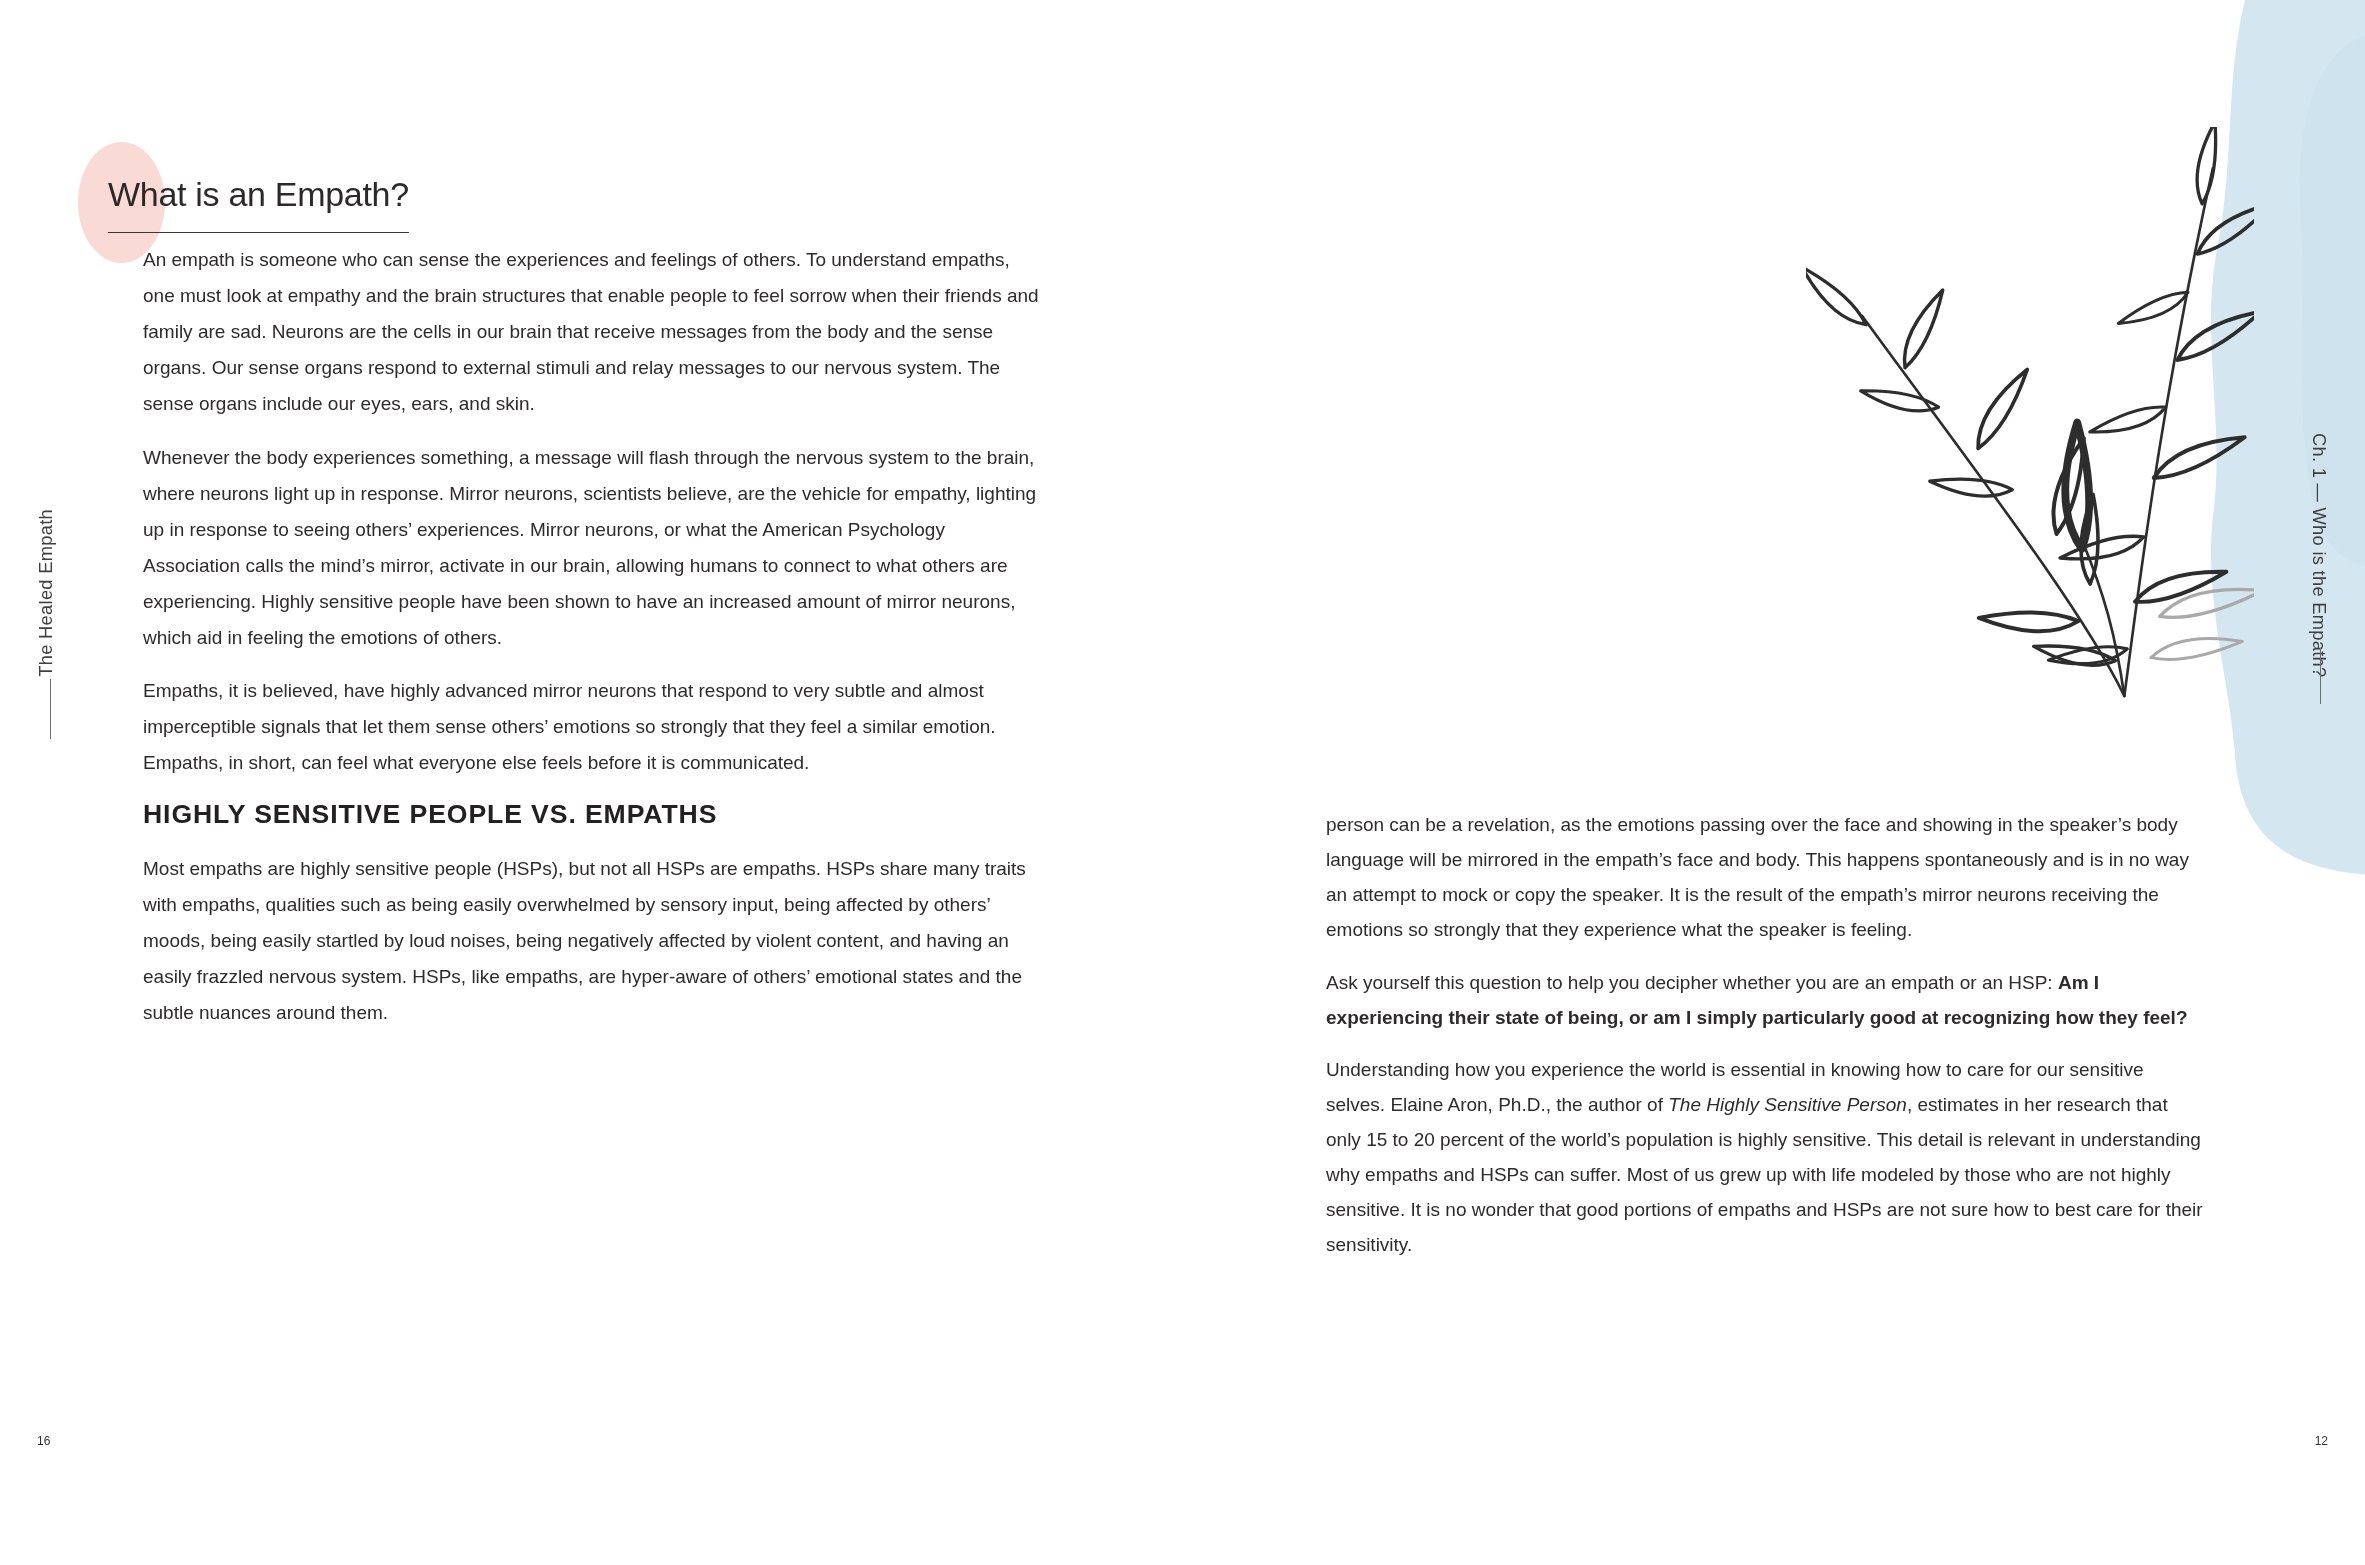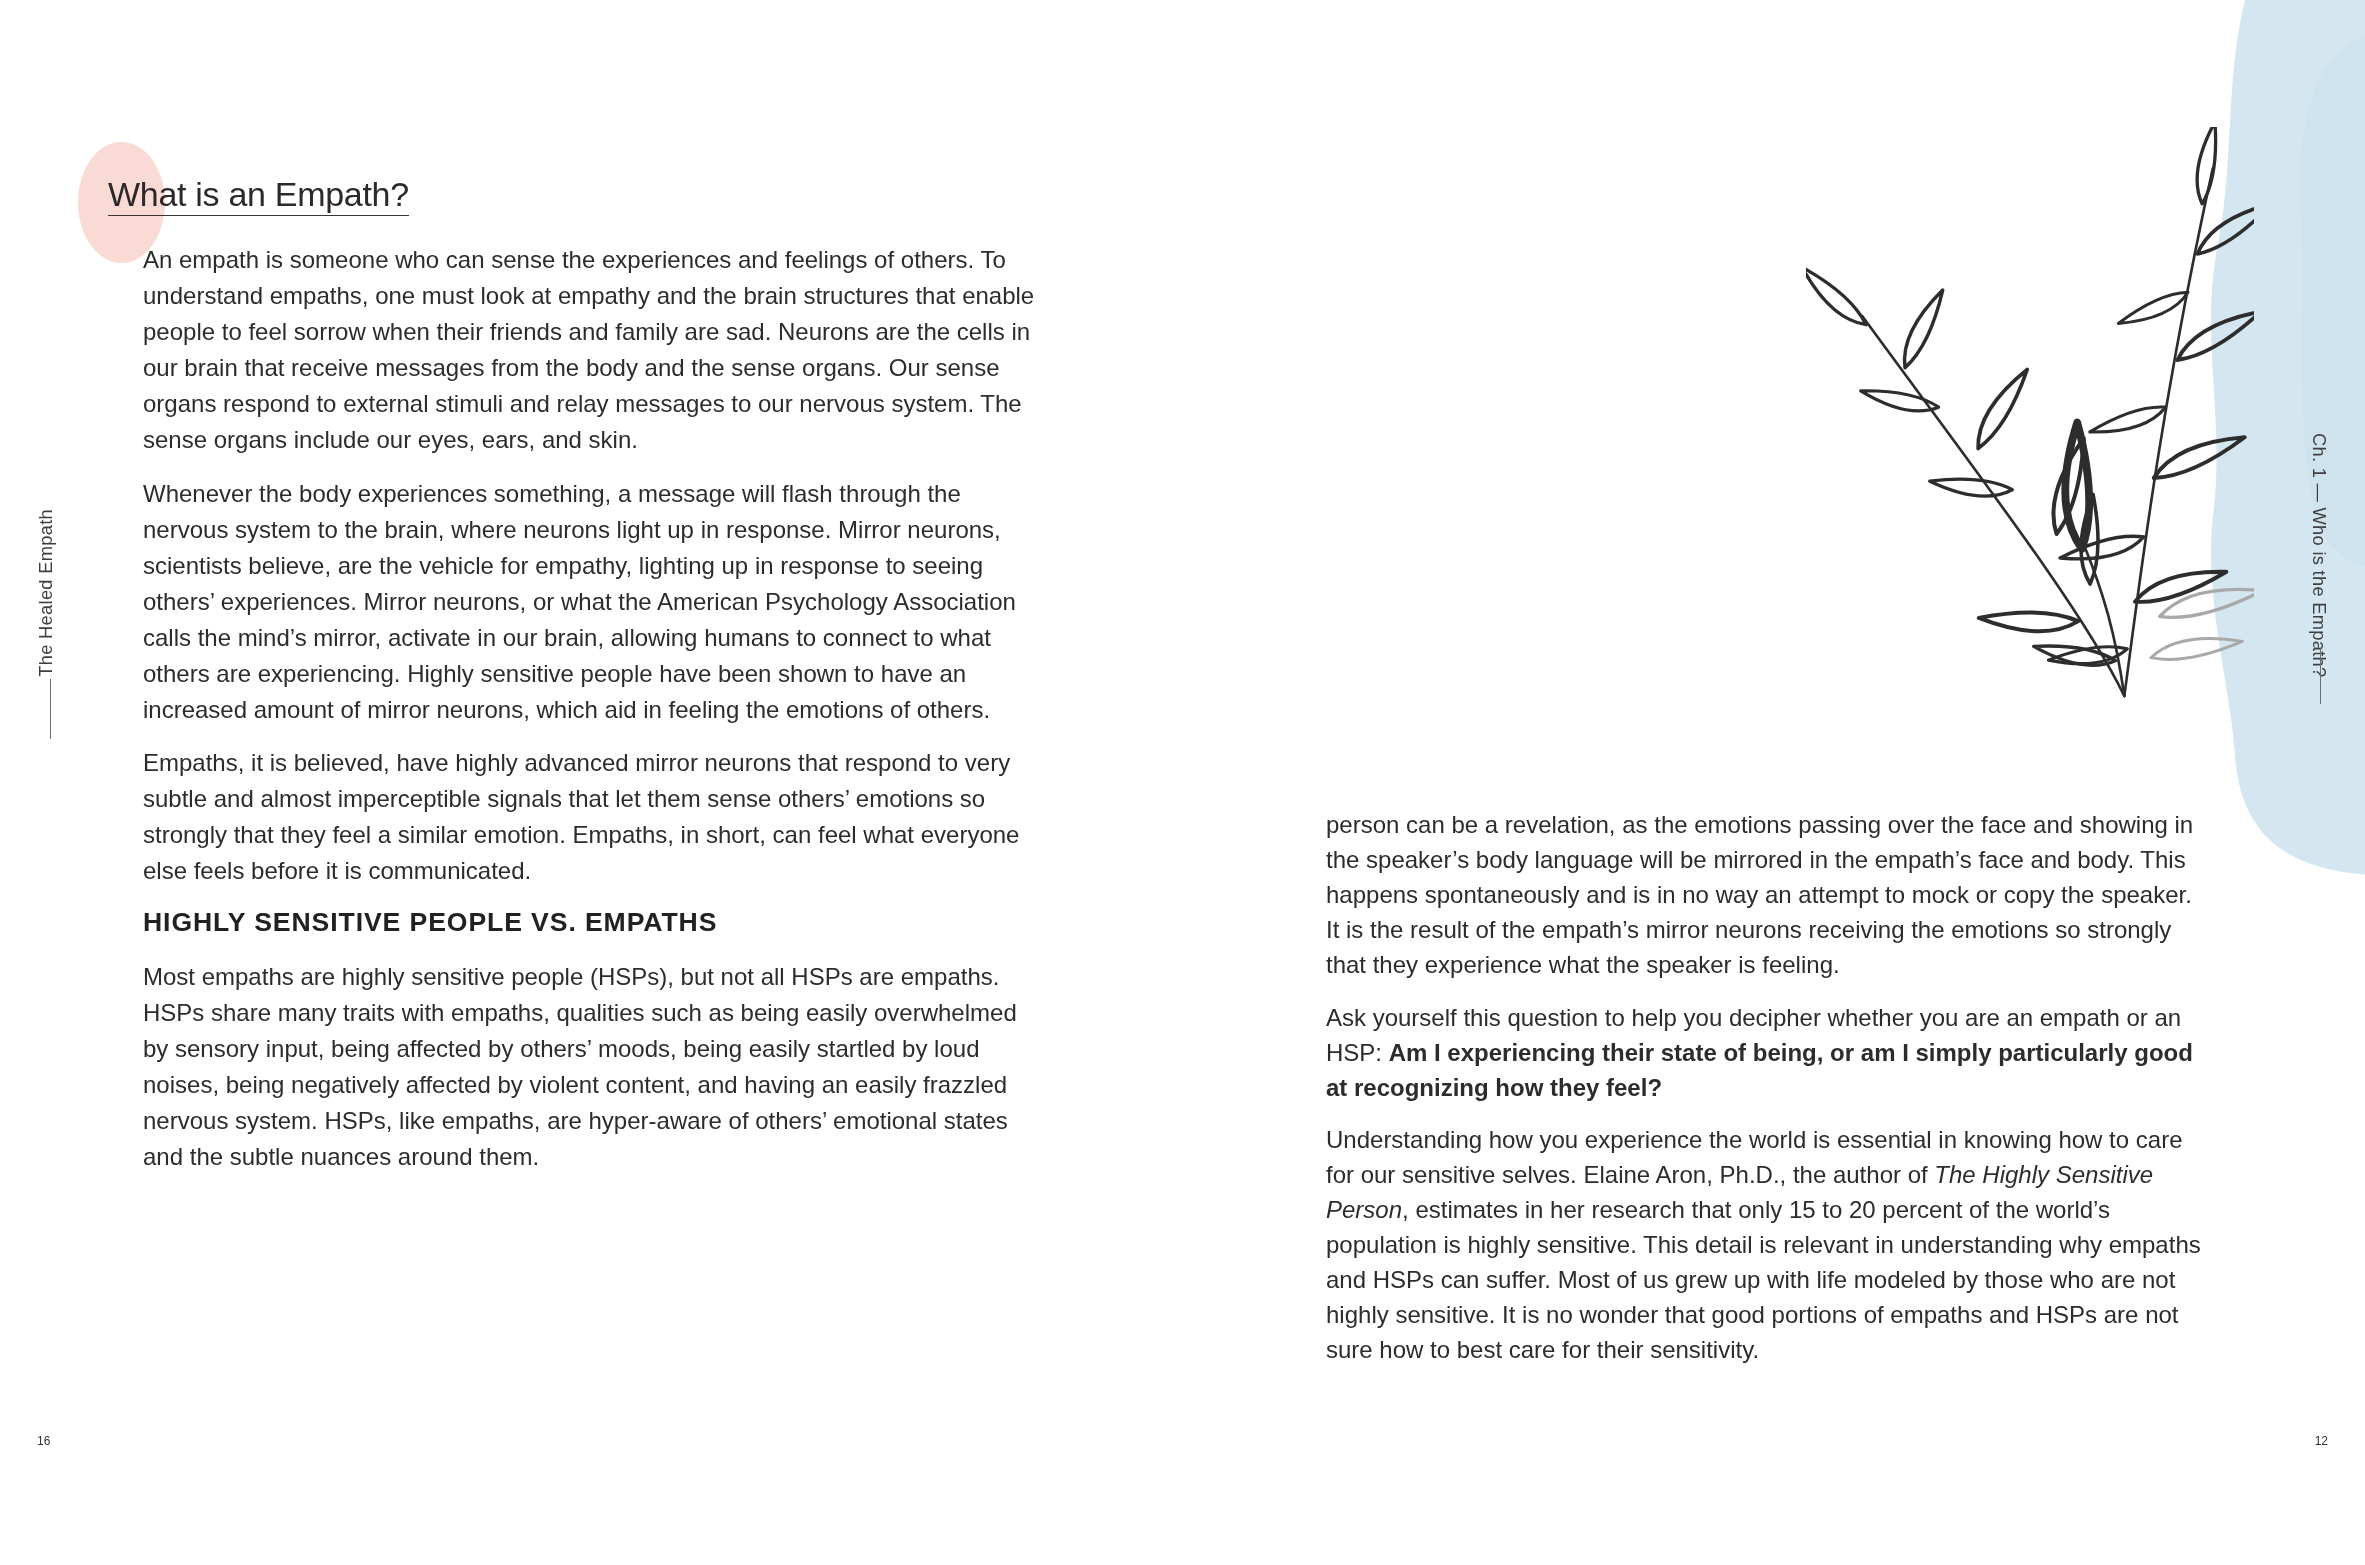--- a/index.html
+++ b/index.html
@@ -26,29 +26,29 @@
     background:var(--accent-pink);
   }
   .wash-svg{position:absolute;right:0;top:0;}
   .branch-svg{position:absolute;left:1806px;top:127px;}
   
   .title{
     position:absolute;left:108px;top:175px;margin:0;
     font-size:34px;font-weight:300;letter-spacing:-0.3px;
     color:#2d292b;
     display:inline-block;
-    padding-bottom:1px;
+    padding-bottom:18px;
     border-bottom:1.2px solid #3a3537;
     z-index:2;
   }
   
   .col{position:absolute;z-index:2;}
   .col p{
     margin:0 0 17.7px 0;
-    font-size:24px;font-weight:300;line-height:36px;
+    font-size:19px;font-weight:300;line-height:36px;
     color:var(--ink);
   }
   .col-left{left:143px;top:242px;width:898px;}
   .col-right{left:1326px;top:780px;width:878px;margin-top:27px;}
   .col-right p{line-height:35px;}
   .section-heading{
     margin:8px 0 21px 0;
     font-size:26.6px;font-weight:700;letter-spacing:0.9px;
     color:#232021;
   }

